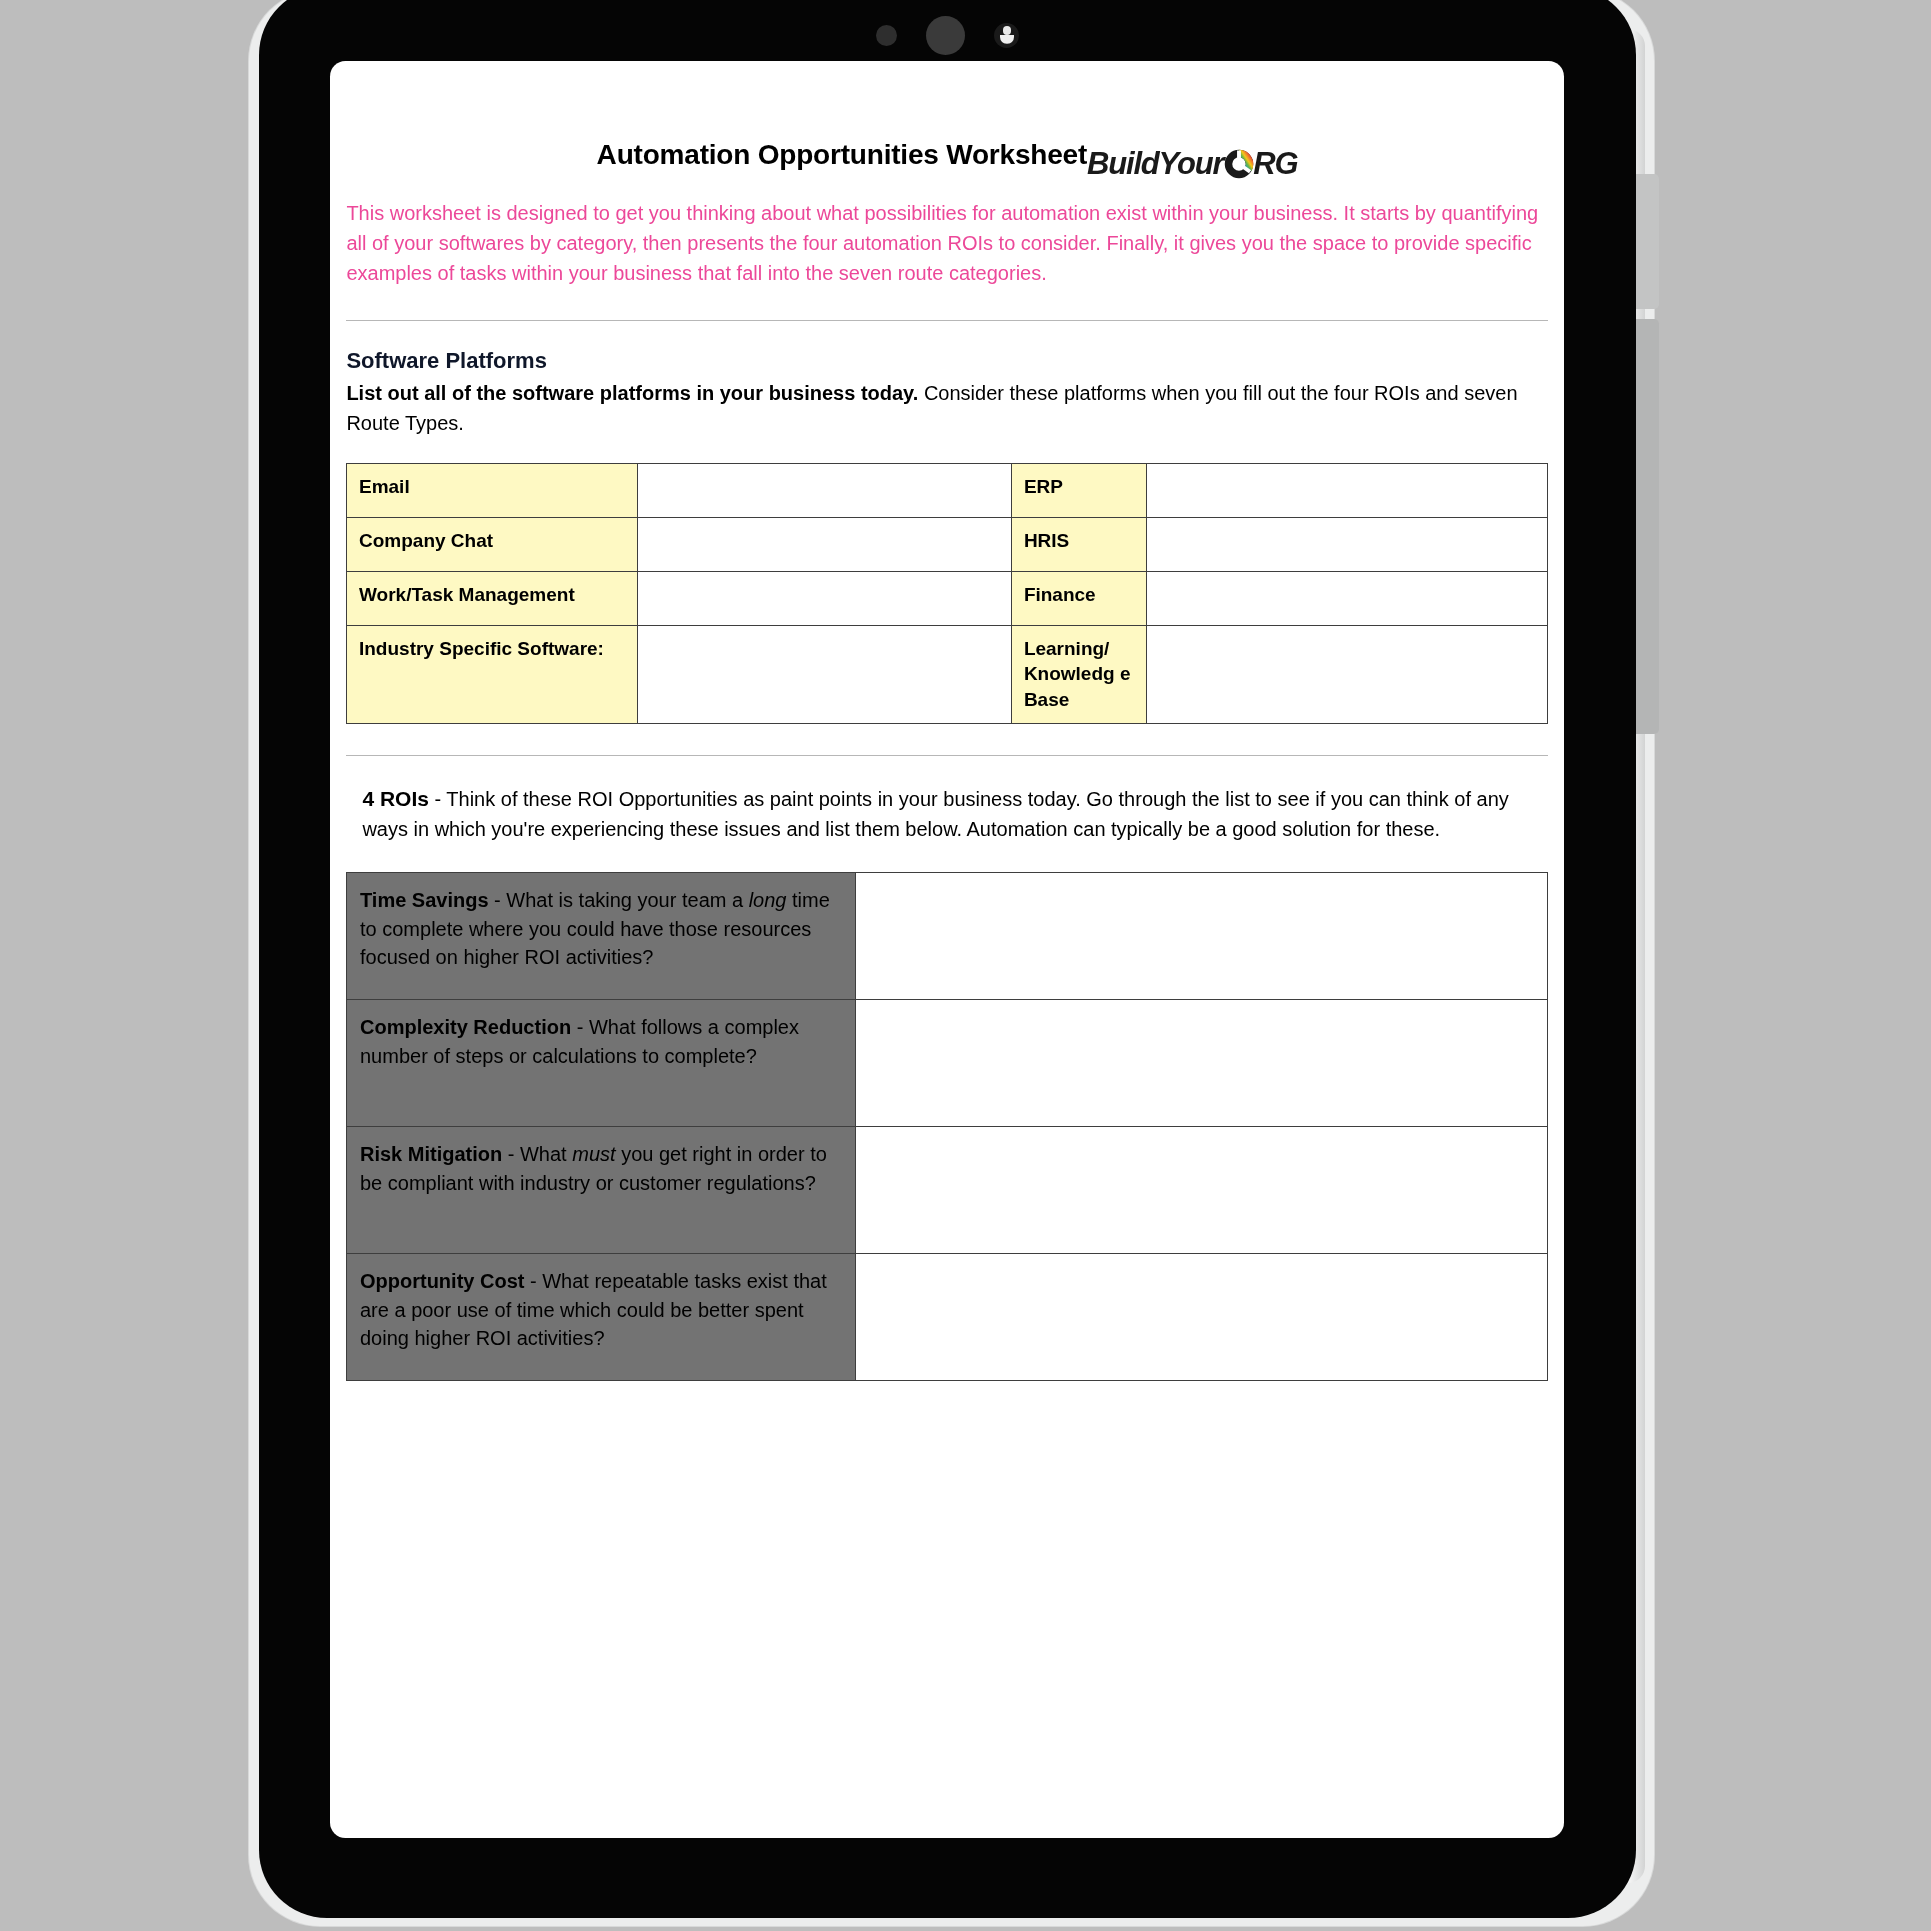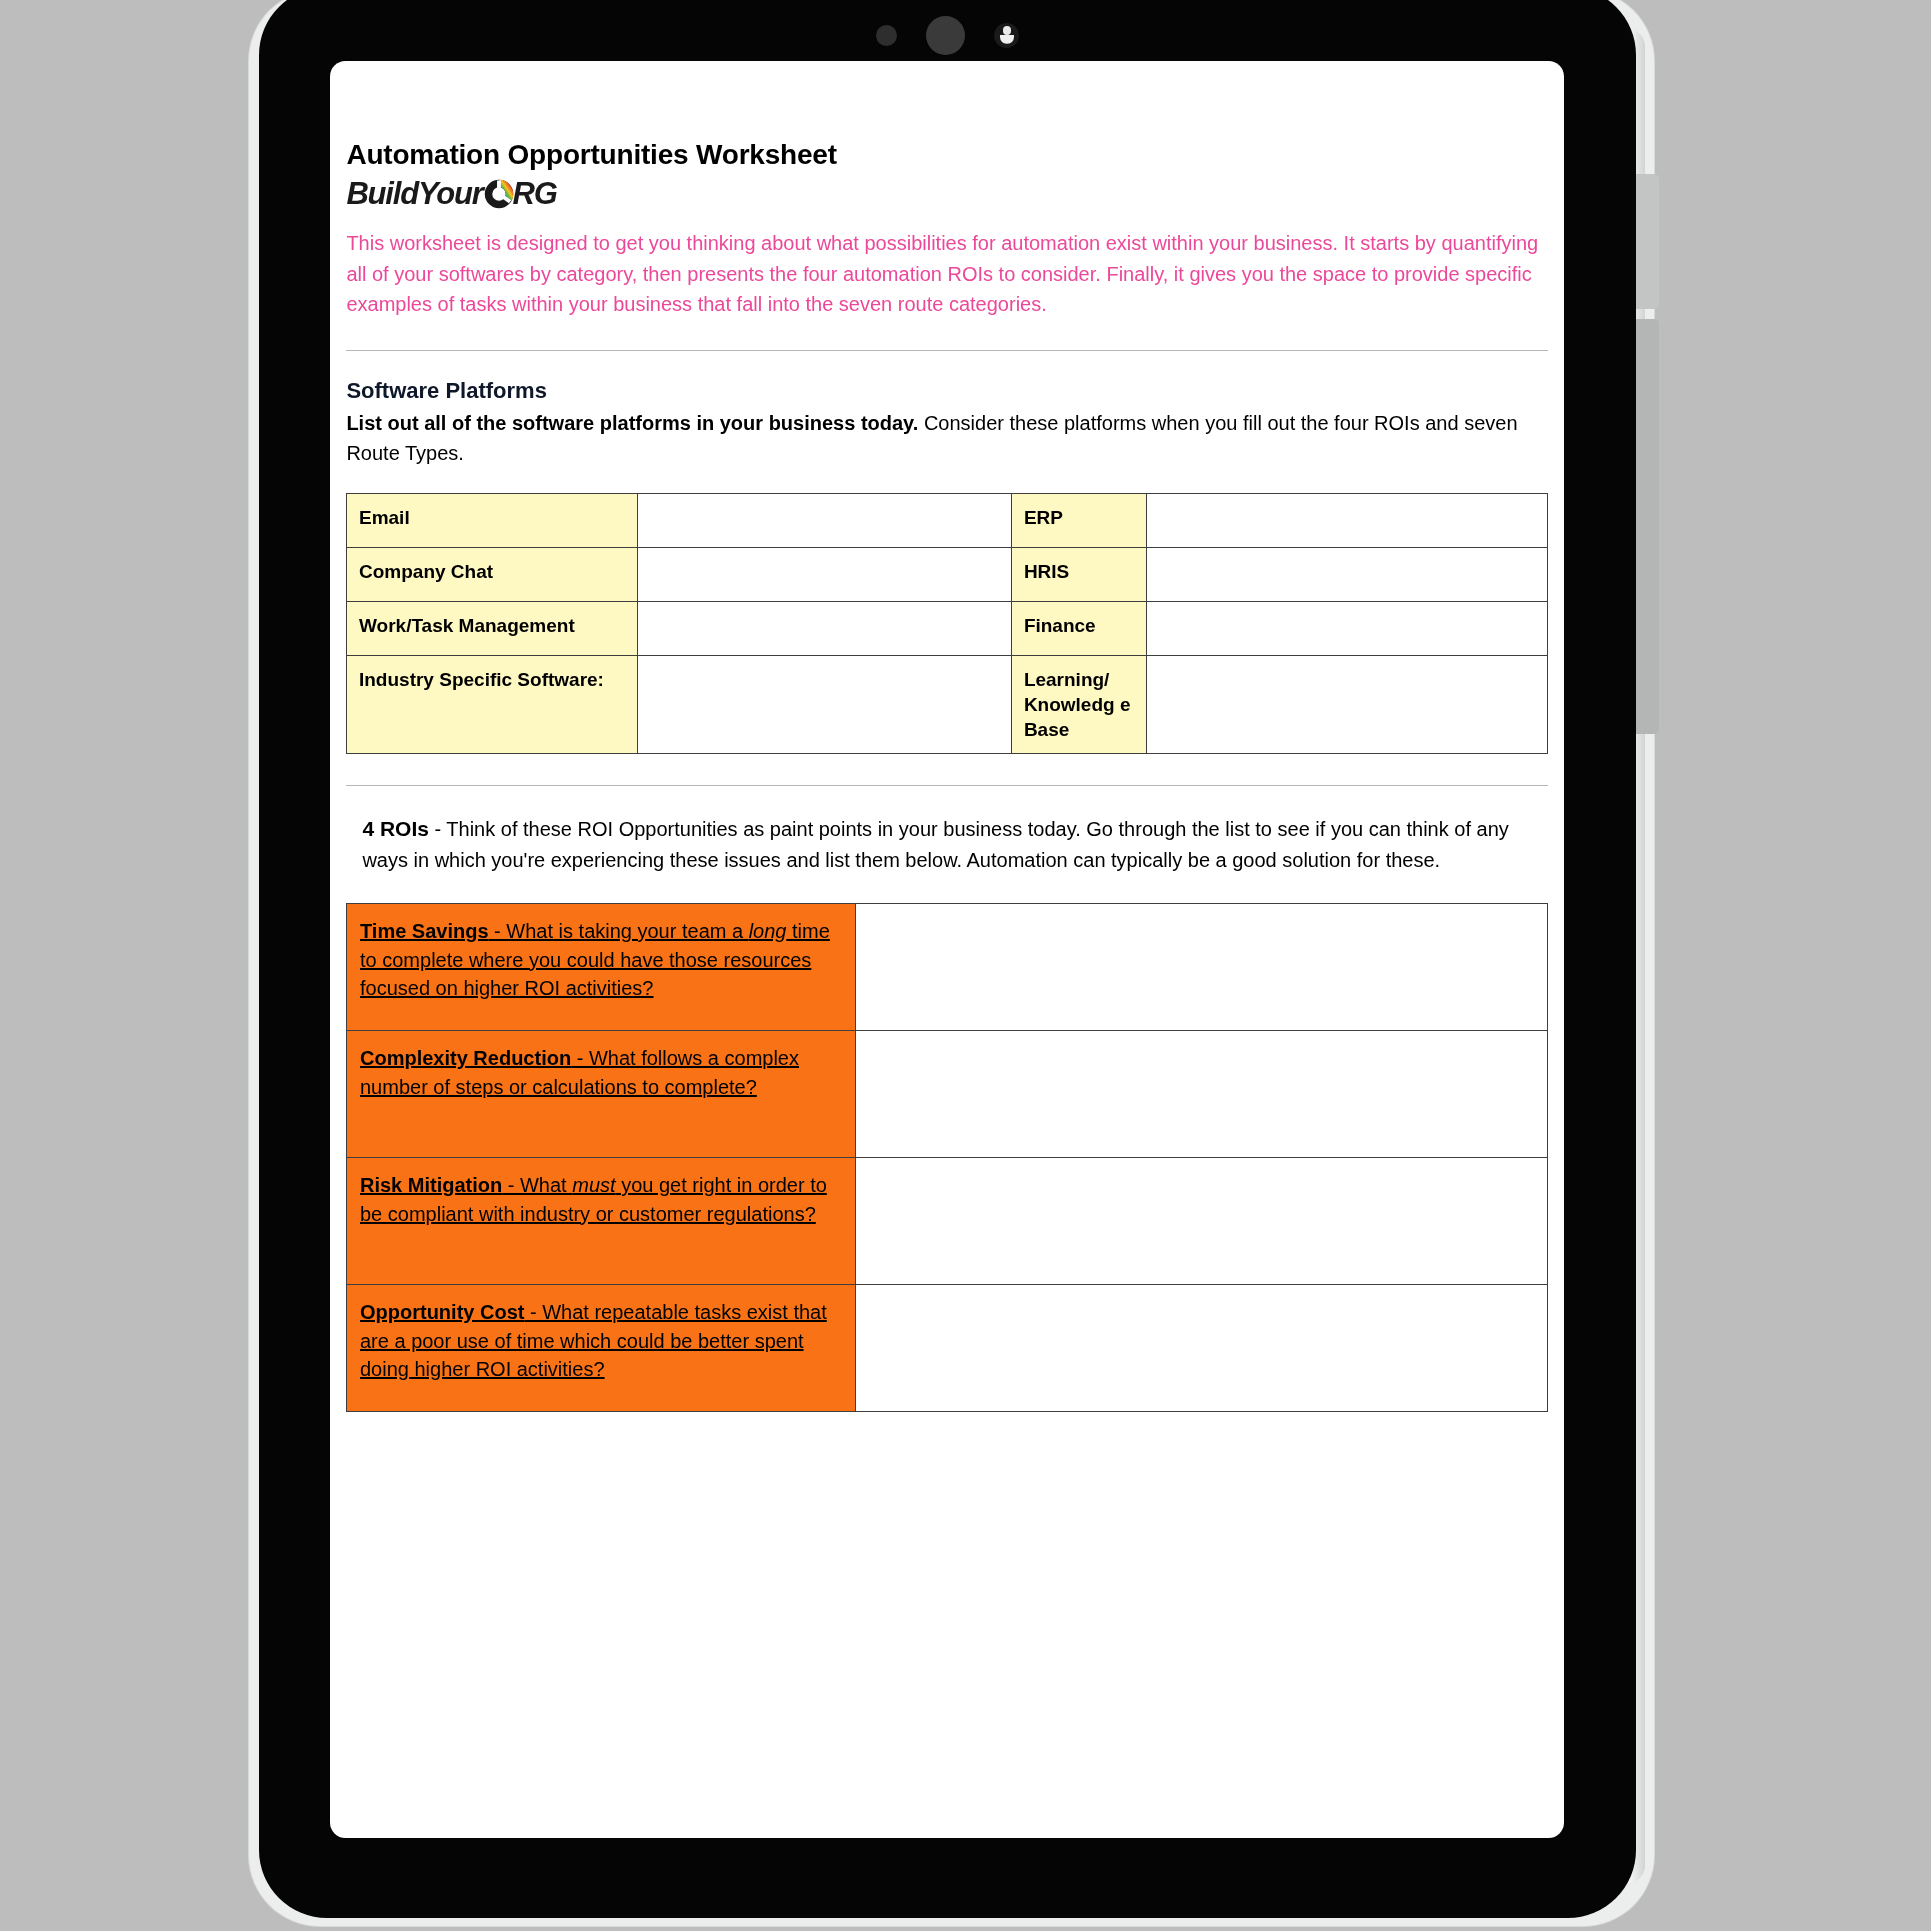--- a/index.html
+++ b/index.html
@@ -103,21 +103,20 @@
     left: 0; top: 0;
     width: 1234px;
     padding: 79px 16.4px 0 16.4px;
   }
 
   
   .doc-header {
     display: flex;
     align-items: flex-start;
     justify-content: center;
-    flex-direction: column;
   }
   .doc-title {
     font-size: 28px;
     font-weight: bold;
     color: #000;
     letter-spacing: -0.2px;
     line-height: 1.1;
     margin: 0;
   }
 
@@ -206,21 +205,21 @@
     font-size: 20px;
     line-height: 1.52;
     color: #000;
     margin: 27px 0 0 16px;
   }
   .roi-intro b { font-weight: bold; font-size: 21px; }
 
   
   #roi-table { margin-top: 27px; }
   #roi-table td { height: 127px; padding: 13.5px 13.5px 13.5px 12.6px; }
-  #roi-table td:nth-child(1) { width: 42.4%; background: #f97316; text-decoration: underline; }
+  #roi-table td:nth-child(1) { width: 42.4%; background: #737373; }
   #roi-table td:nth-child(2) { width: 57.6%; background: #ffffff; }
   .roi-q { font-size: 20px; line-height: 1.42; color: #000; }
   .roi-q b { font-weight: bold; }
   .roi-q i { font-style: italic; }
 </style>
 </head>
 <body>
 
 <div id="scene">
 

